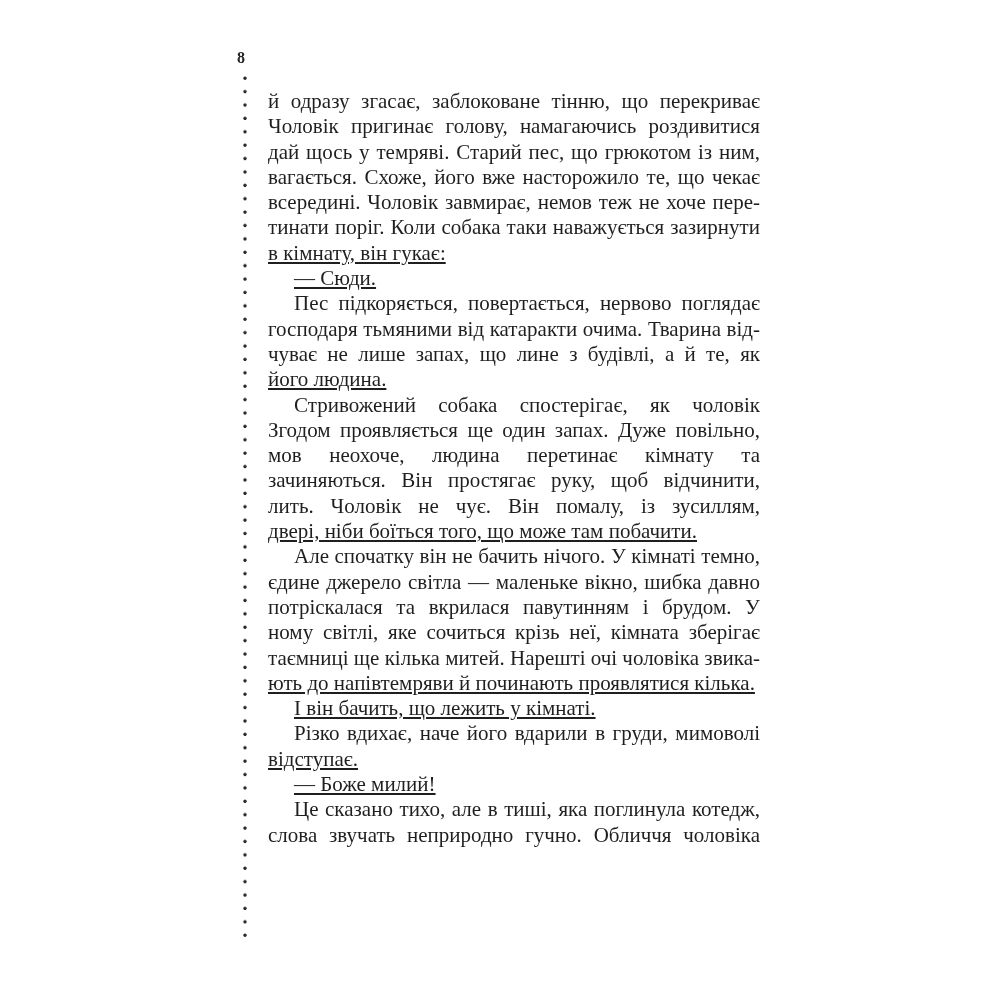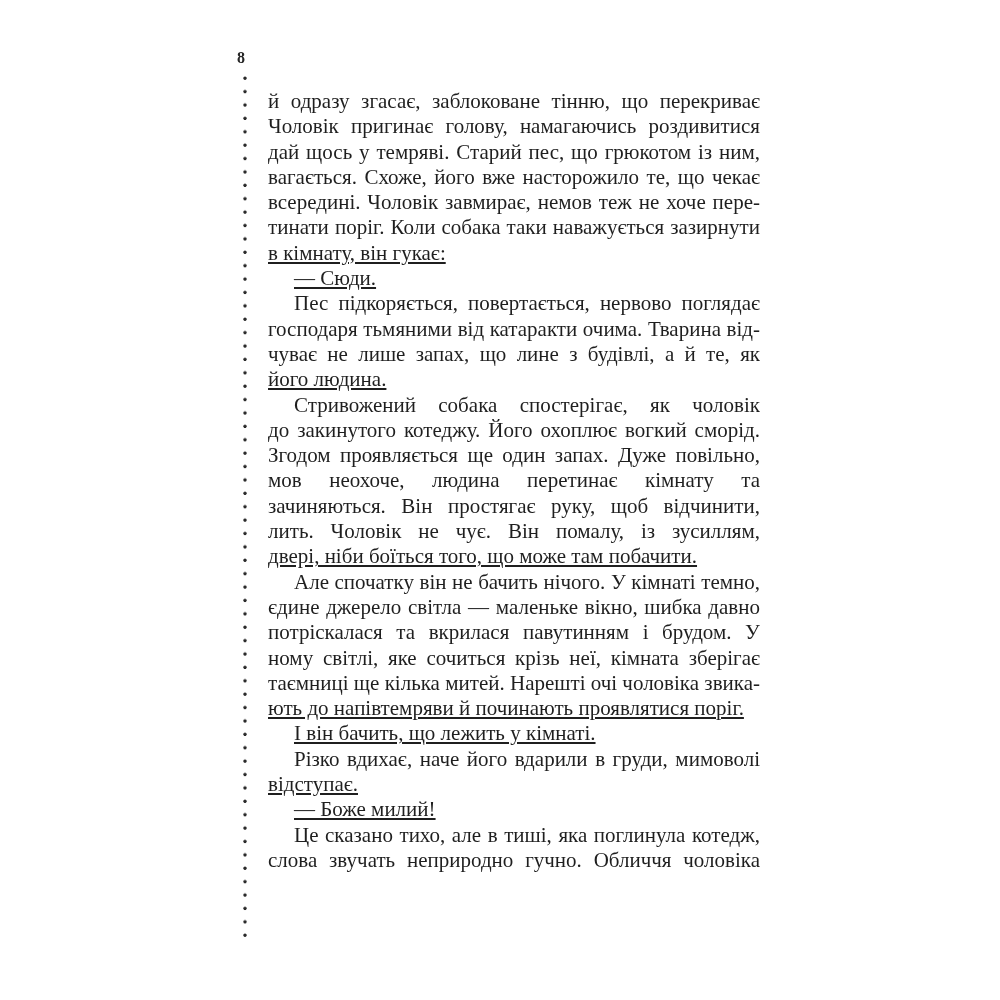--- a/index.html
+++ b/index.html
@@ -74,32 +74,31 @@
       <div class="line">вагається. Схоже, його вже насторожило те, що чекає</div>
       <div class="line">всередині. Чоловік завмирає, немов теж не хоче пере-</div>
       <div class="line">тинати поріг. Коли собака таки наважується зазирнути</div>
       <div class="line endline">в кімнату, він гукає:</div>
       <div class="line indent endline">— Сюди.</div>
       <div class="line indent">Пес підкоряється, повертається, нервово поглядає на</div>
       <div class="line">господаря тьмяними від катаракти очима. Тварина від-</div>
       <div class="line">чуває не лише запах, що лине з будівлі, а й те, як нервує</div>
       <div class="line endline">його людина.</div>
       <div class="line indent">Стривожений собака спостерігає, як чоловік входить</div>
-      <div class="line">до закинутого котеджу. Його охоплює вогкий сморід.</div>
       <div class="line">Згодом проявляється ще один запах. Дуже повільно, не-</div>
       <div class="line">мов неохоче, людина перетинає кімнату та наближаєть-</div>
       <div class="line">зачиняються. Він простягає руку, щоб відчинити, знову</div>
       <div class="line">лить. Чоловік не чує. Він помалу, із зусиллям, відчиняє</div>
       <div class="line endline">двері, ніби боїться того, що може там побачити.</div>
       <div class="line indent">Але спочатку він не бачить нічого. У кімнаті темно,</div>
       <div class="line">єдине джерело світла — маленьке вікно, шибка давно</div>
       <div class="line">потріскалася та вкрилася павутинням і брудом. У непев-</div>
       <div class="line">ному світлі, яке сочиться крізь неї, кімната зберігає свої</div>
       <div class="line">таємниці ще кілька митей. Нарешті очі чоловіка звика-</div>
-      <div class="line endline">ють до напівтемряви й починають проявлятися поріг.</div>
+      <div class="line endline">ють до напівтемряви й починають проявлятися кілька.</div>
       <div class="line indent endline">І він бачить, що лежить у кімнаті.</div>
       <div class="line indent">Різко вдихає, наче його вдарили в груди, мимоволі</div>
       <div class="line endline">відступає.</div>
       <div class="line indent endline">— Боже милий!</div>
       <div class="line indent">Це сказано тихо, але в тиші, яка поглинула котедж,</div>
       <div class="line">слова звучать неприродно гучно. Обличчя чоловіка</div>
     </div>
 </div>
 
 </body></html>

